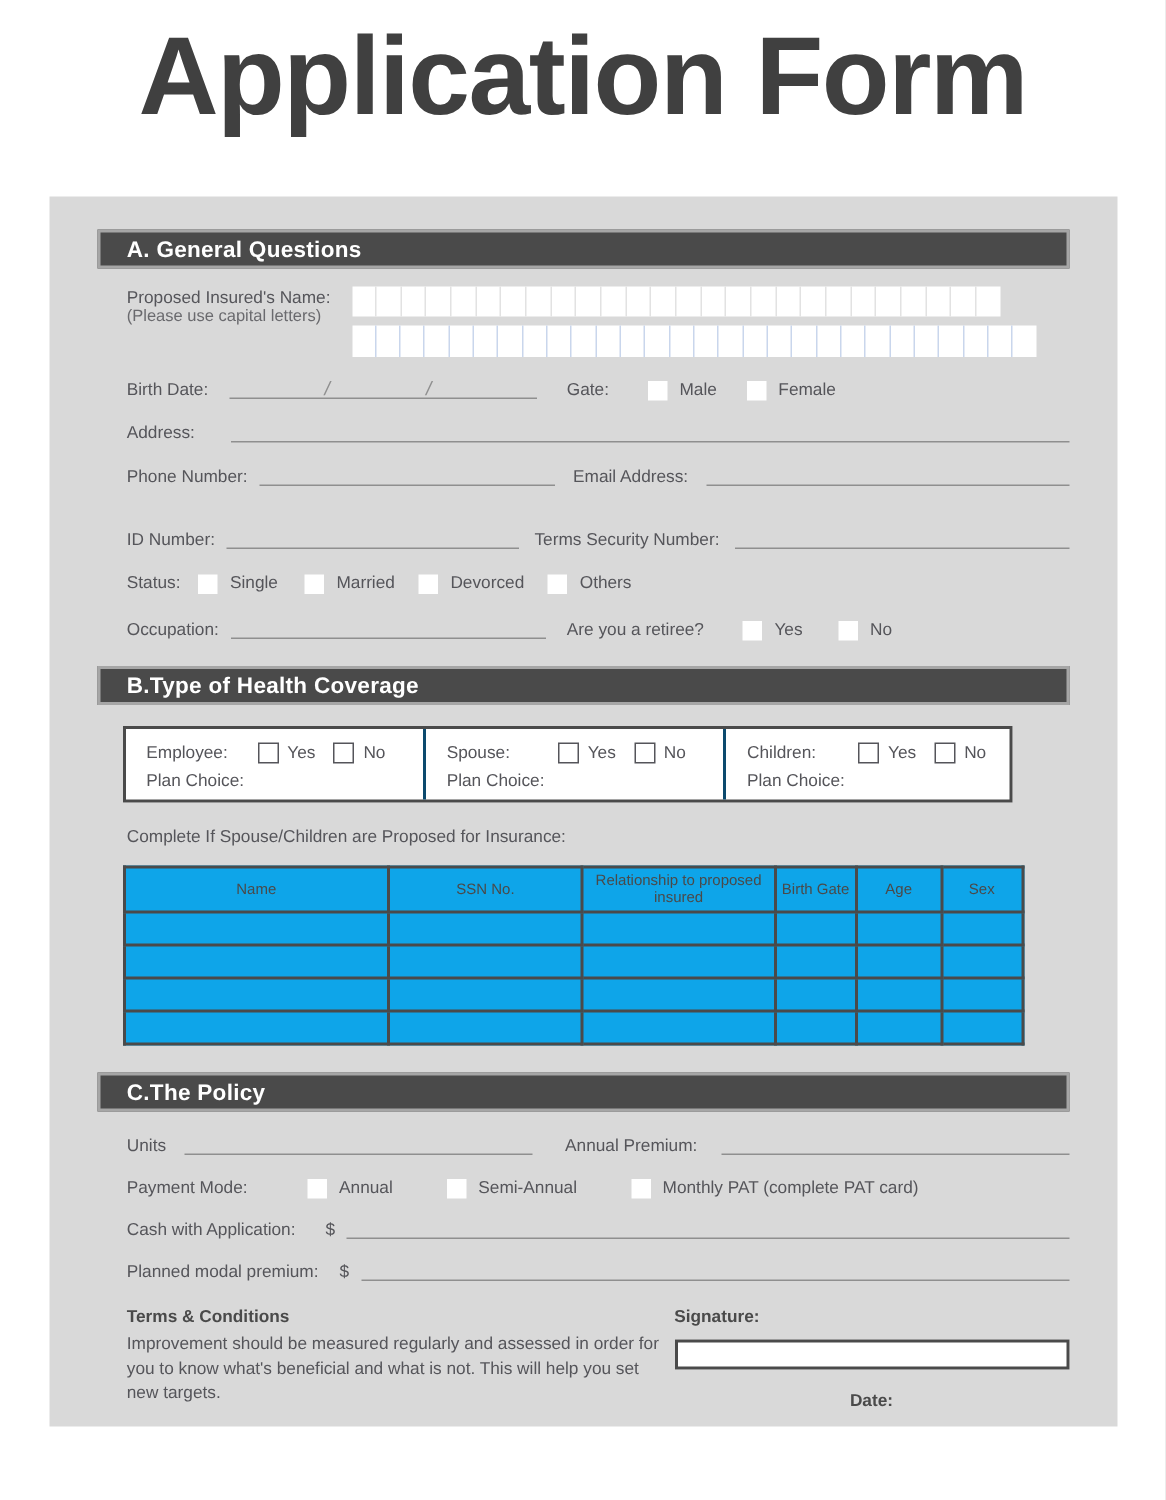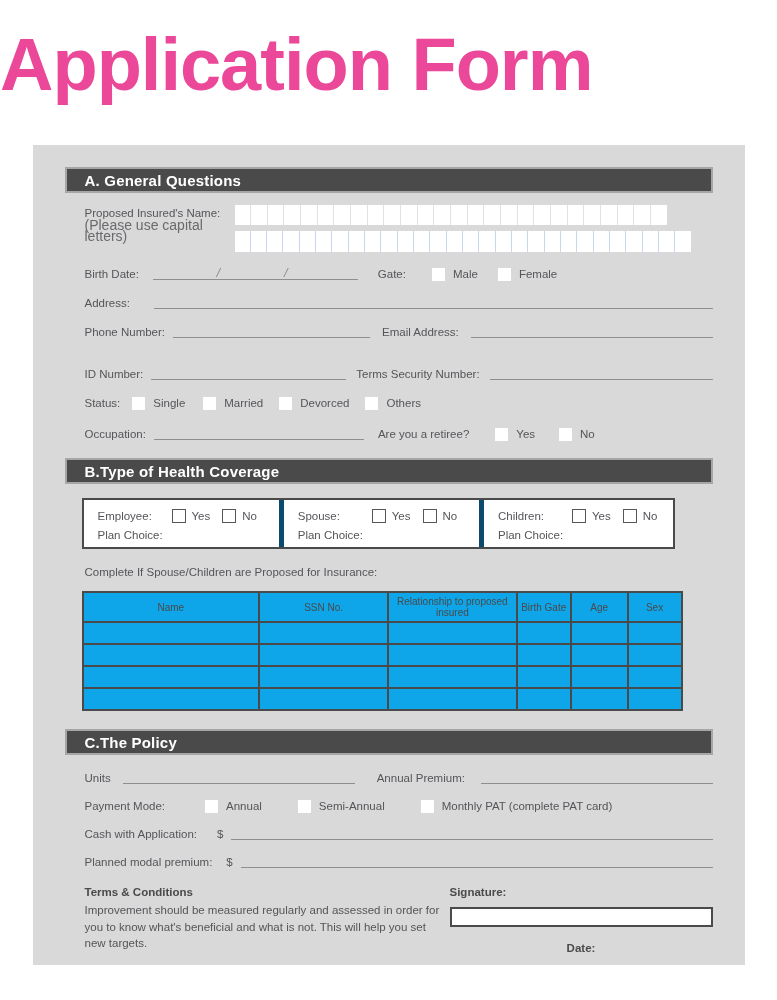--- a/index.html
+++ b/index.html
@@ -2,23 +2,23 @@
 <html><head>
 <meta charset="utf-8">
 <style>
   * { box-sizing: border-box; }
   html,body { margin:0; padding:0; }
   body {
     width:777px; height:1000px; background:#ffffff; overflow:hidden;
     font-family:"Liberation Sans", sans-serif; color:#55555a;
   }
   .page-title {
-    margin:0; padding-top:24px; text-align:left;
+    margin:0; padding-top:10px; text-align:center;
     font-size:74px; line-height:1.1; font-weight:bold;
-    color:#ec4899; letter-spacing:-1px;
+    color:#404040; letter-spacing:-1px;
   }
   .panel {
     width:712px; height:820px; margin:40px auto 0;
     background:#d9d9d9; padding:22px 32px 0;
   }
   .section-bar {
     height:26px; background:#4a4a4a; border:2px solid #a6a6a6;
     color:#ffffff; font-weight:bold; font-size:15px;
     display:flex; align-items:center; padding-left:18px; letter-spacing:.2px;
   }
@@ -36,40 +36,40 @@
   }
   .cb-outline {
     width:14px; height:14px; background:#ffffff;
     border:1.5px solid #55555a; margin-right:6px; flex:0 0 auto;
   }
   .cbg { display:flex; align-items:center; }
   
   .name-row { display:flex; margin-bottom:14px; padding-left:20px; }
   .name-label-block { width:150px; padding-top:2px; }
   .name-label { font-size:11.5px; line-height:13px; color:#55555a; }
-  .name-sublabel { font-size:14px; line-height:11px; color:#6a6a6e; }
+  .name-sublabel { font-size:11px; line-height:11px; color:#6a6a6e; }
   .grids { display:flex; flex-direction:column; }
   .ngrid { display:flex; background:#ffffff; }
   .ngrid-1 { width:432px; height:20px; margin-bottom:6px; }
   .ngrid-2 { width:456px; height:21px; }
   .ngrid .ncell { flex:1 1 auto; border-right:1px solid #e2e2e2; }
   .ngrid-2 .ncell { border-right:1px solid #c9d6ec; }
   .ngrid .ncell:last-child { border-right:none; }
   
   .birth-line { width:205px; position:relative; }
   .birth-line .slash {
     position:absolute; bottom:-1px; font-size:13px; color:#8f8f8f; font-style:italic;
   }
   .slash-1 { left:31%; } .slash-2 { left:64%; }
   
   .coverage-box {
     display:flex; width:593px; height:51px; margin-left:17px;
     background:#ffffff; border:2px solid #4a4a4a;
   }
-  .cov-col { width:34%; border-right:5px solid #0c4a6e; padding:8px 0 0 14px; font-size:11.5px; }
+  .cov-col { width:34%; border-right:2px solid #0c4a6e; padding:8px 0 0 14px; font-size:11.5px; }
   .cov-col:last-child { border-right:none; width:32%; }
   .cov-top { display:flex; align-items:center; height:16px; }
   .cov-label { margin-right:12px; min-width:62px; }
   .cov-plan { margin-top:5px; }
   .table-intro { height:14px; margin-bottom:12px; padding-left:20px; font-size:11.5px; display:flex; align-items:center; }
   
   table.cov-table {
     width:601px; margin-left:17px; border-collapse:collapse; background:#0ea5e9;
     table-layout:fixed;
   }

